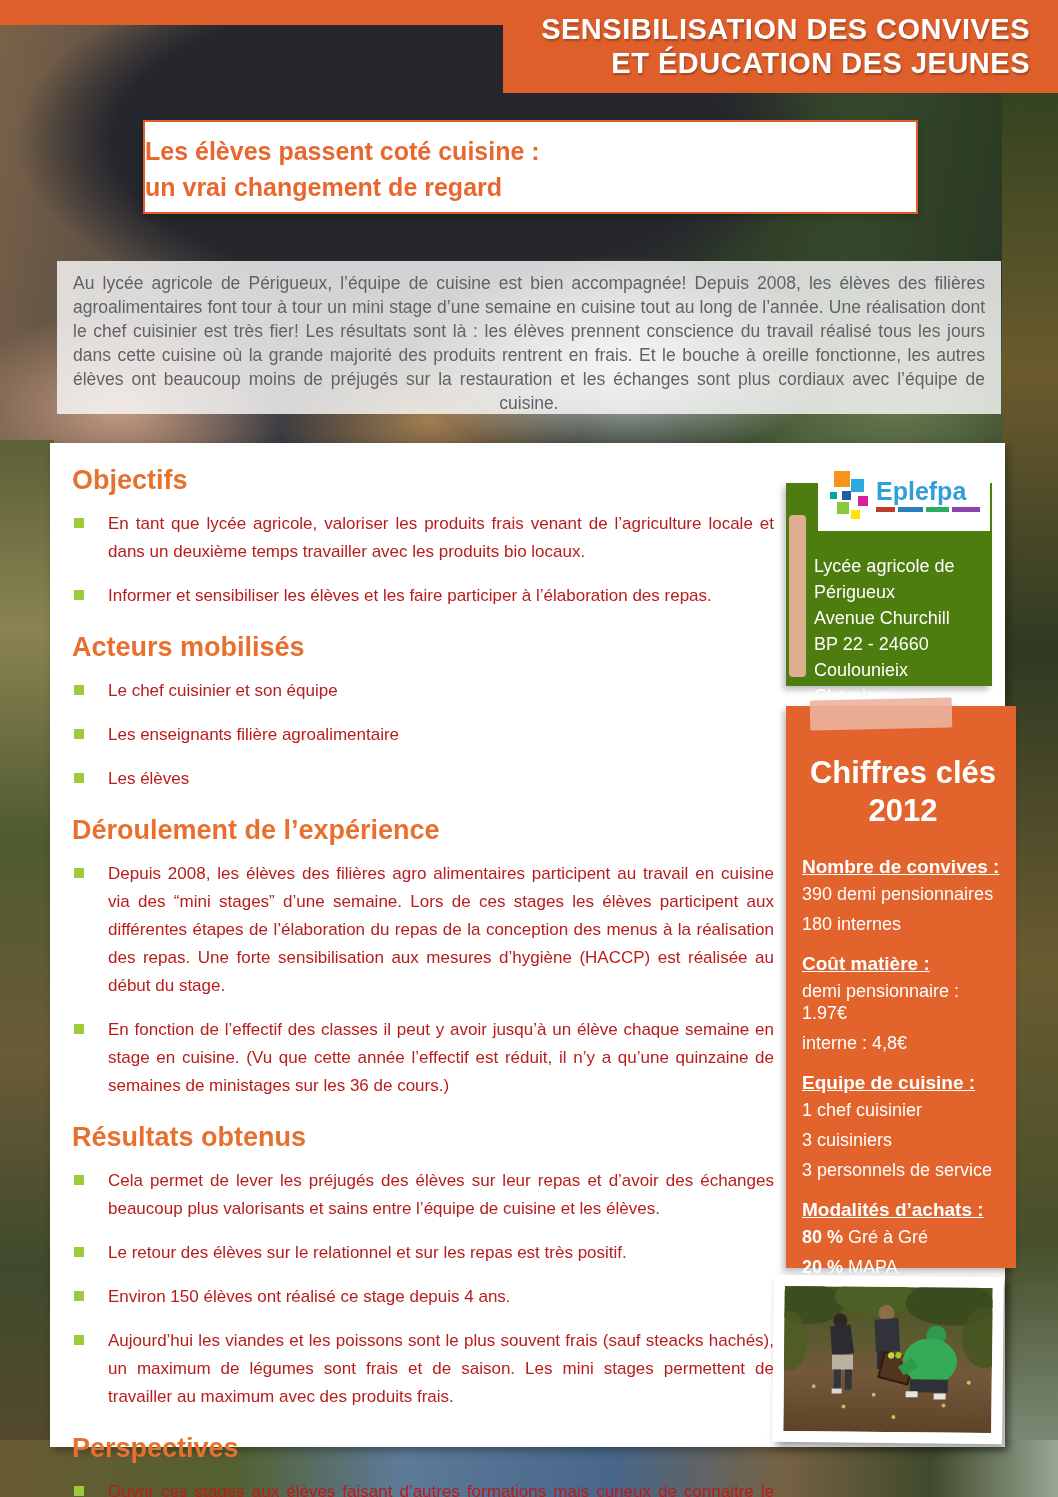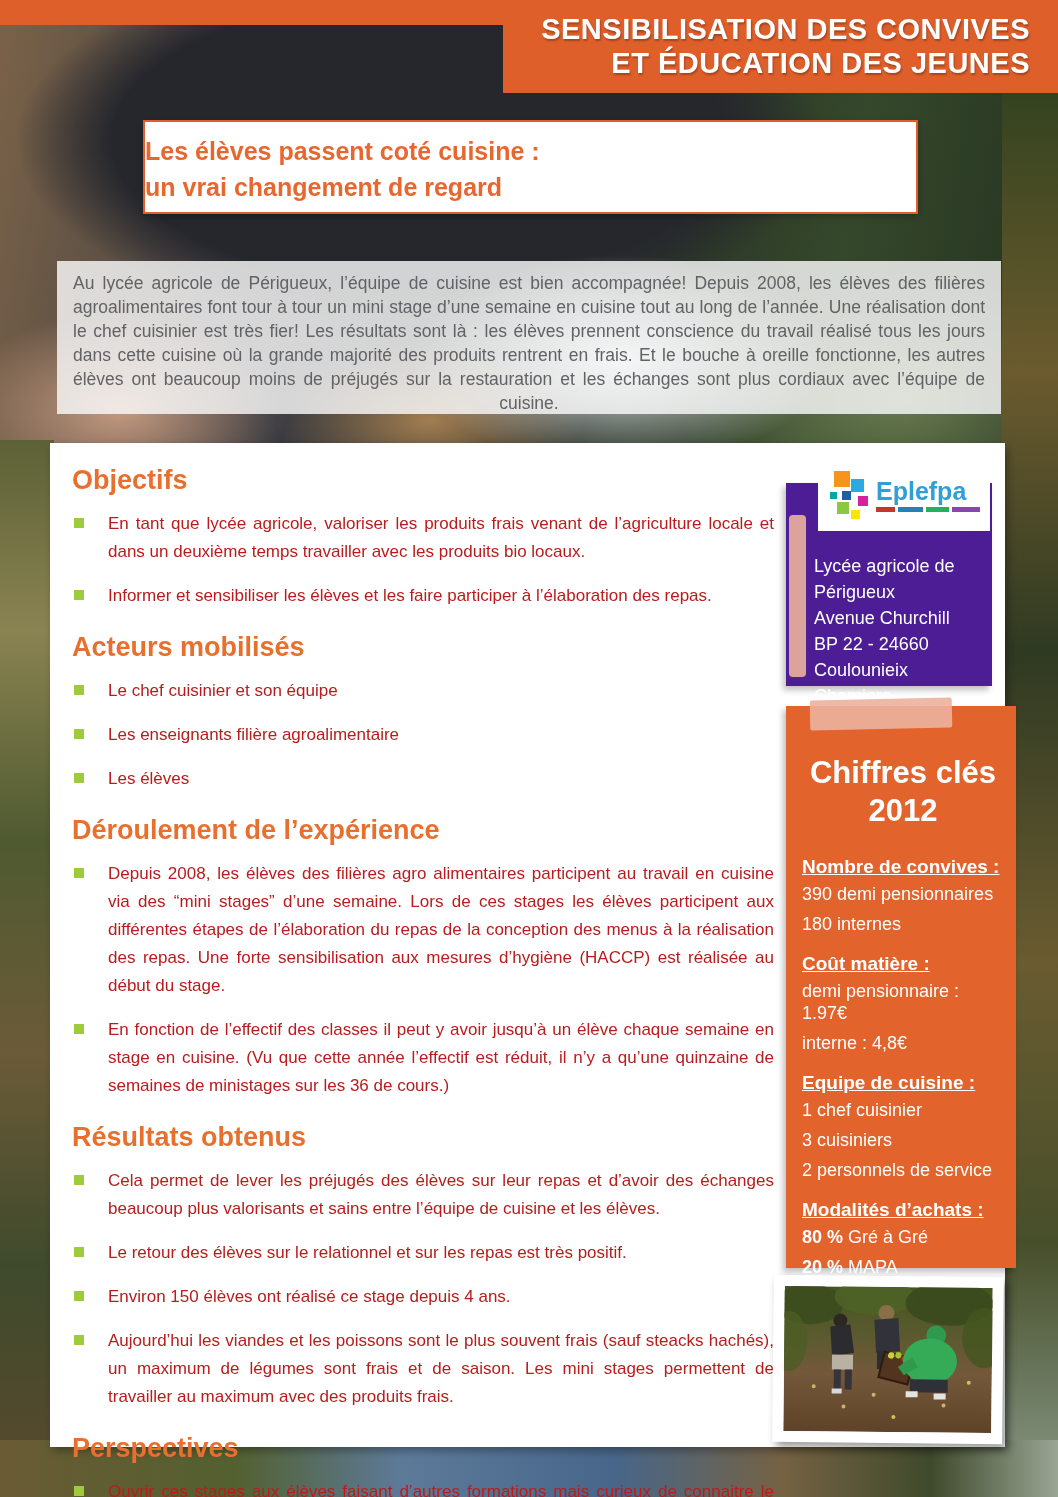--- a/index.html
+++ b/index.html
@@ -48,21 +48,21 @@
   #sections{position:absolute;left:22px;top:16px;width:702px;}
   .sec-heading{margin:22px 0 14px 0;font-size:27px;font-weight:bold;color:#e8702f;}
   .section:first-child .sec-heading{margin-top:6px;}
   .bullets{list-style:none;margin:0 0 10px 0;padding:0;}
   .bullet{position:relative;padding-left:36px;margin-bottom:16px;
           font-size:17px;line-height:28px;color:#b91c1c;}
   .bullet .sq{position:absolute;left:2px;top:8px;width:10px;height:10px;background:#9dcb3b;}
   .bullet .btext{display:block;text-align:justify;}
 
   
-  #address-box{position:absolute;left:786px;top:483px;width:206px;height:203px;background:#4c1d95;
+  #address-box{position:absolute;left:786px;top:483px;width:206px;height:203px;background:#4d7c0f;
                box-shadow:-3px 4px 6px rgba(0,0,0,.25);box-sizing:border-box;
                padding:70px 8px 0 28px;}
   .addr-line{color:#fff;font-size:18px;line-height:26px;}
 
   #logo-box{position:absolute;left:818px;top:465px;width:172px;height:66px;background:#fff;}
   #logo-squares{position:absolute;left:10px;top:4px;width:44px;height:58px;}
   #logo-squares span{position:absolute;display:block;}
   .lsq1{left:6px;top:2px;width:16px;height:16px;background:#f7941e;}
   .lsq2{left:23px;top:10px;width:13px;height:13px;background:#29abe2;}
   .lsq3{left:14px;top:22px;width:9px;height:9px;background:#1b5faa;}
@@ -255,21 +255,21 @@
 </div>
   </div>
 
   <div class="kf-group">
     <div class="kf-heading">Equipe de cuisine :</div>
     <div class="kf-items">
   <div class="kf-item"><b class="kf-b"></b><span class="kf-t">1 chef cuisinier</span></div>
 
   <div class="kf-item"><b class="kf-b"></b><span class="kf-t">3 cuisiniers</span></div>
 
-  <div class="kf-item"><b class="kf-b"></b><span class="kf-t">2 personnels de service</span></div>
+  <div class="kf-item"><b class="kf-b"></b><span class="kf-t">3 personnels de service</span></div>
 </div>
   </div>
 
   <div class="kf-group">
     <div class="kf-heading">Modalités d’achats :</div>
     <div class="kf-items">
   <div class="kf-item"><b class="kf-b">80 % </b><span class="kf-t">Gré à Gré</span></div>
 
   <div class="kf-item"><b class="kf-b">20 % </b><span class="kf-t">MAPA</span></div>
 </div>

